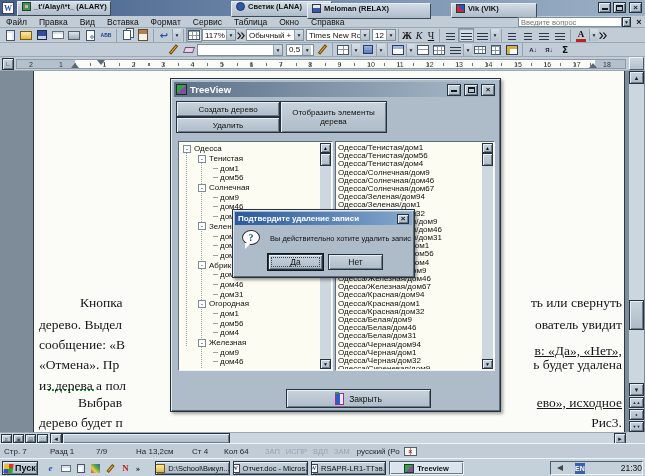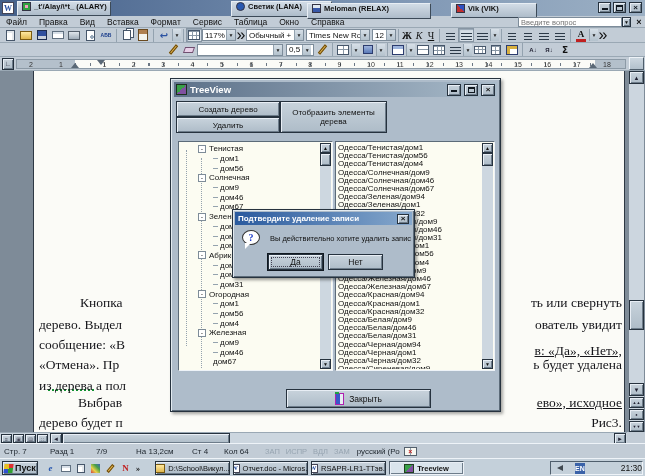--- a/index.html
+++ b/index.html
@@ -577,20 +577,24 @@
         </span>
     </div>
     <div class="dlgbtn btn3d" style="left:5px;top:22px;width:104px;height:16px">Создать дерево</div>
     <div class="dlgbtn btn3d" style="left:5px;top:38px;width:104px;height:16px">Удалить</div>
     <div class="dlgbtn btn3d" style="left:109px;top:22px;width:107px;height:32px">Отобразить элементы дерева</div>
 
     <div class="lbox" style="left:7px;top:62px;width:155px;height:230px">
       <div class="guide" style="left:7px;top:8px;height:196px"></div>
       <div class="guide" style="left:22px;top:16px;height:210px"></div>
       <div class="rows" id="tree-rows">
+          <div class="trow" style="padding-left: 2px;">
+            <span class="tbox">-</span>
+            <span class="tlabel">Одесса</span>
+          </div>
           <div class="trow" style="padding-left: 17px;">
             <span class="tbox">-</span>
             <span class="tlabel">Тенистая</span>
           </div>
           <div class="trow" style="padding-left: 32px;">
             <span class="tdash"></span>
             <span class="tlabel">дом1</span>
           </div>
           <div class="trow" style="padding-left: 32px;">
             <span class="tdash"></span>

